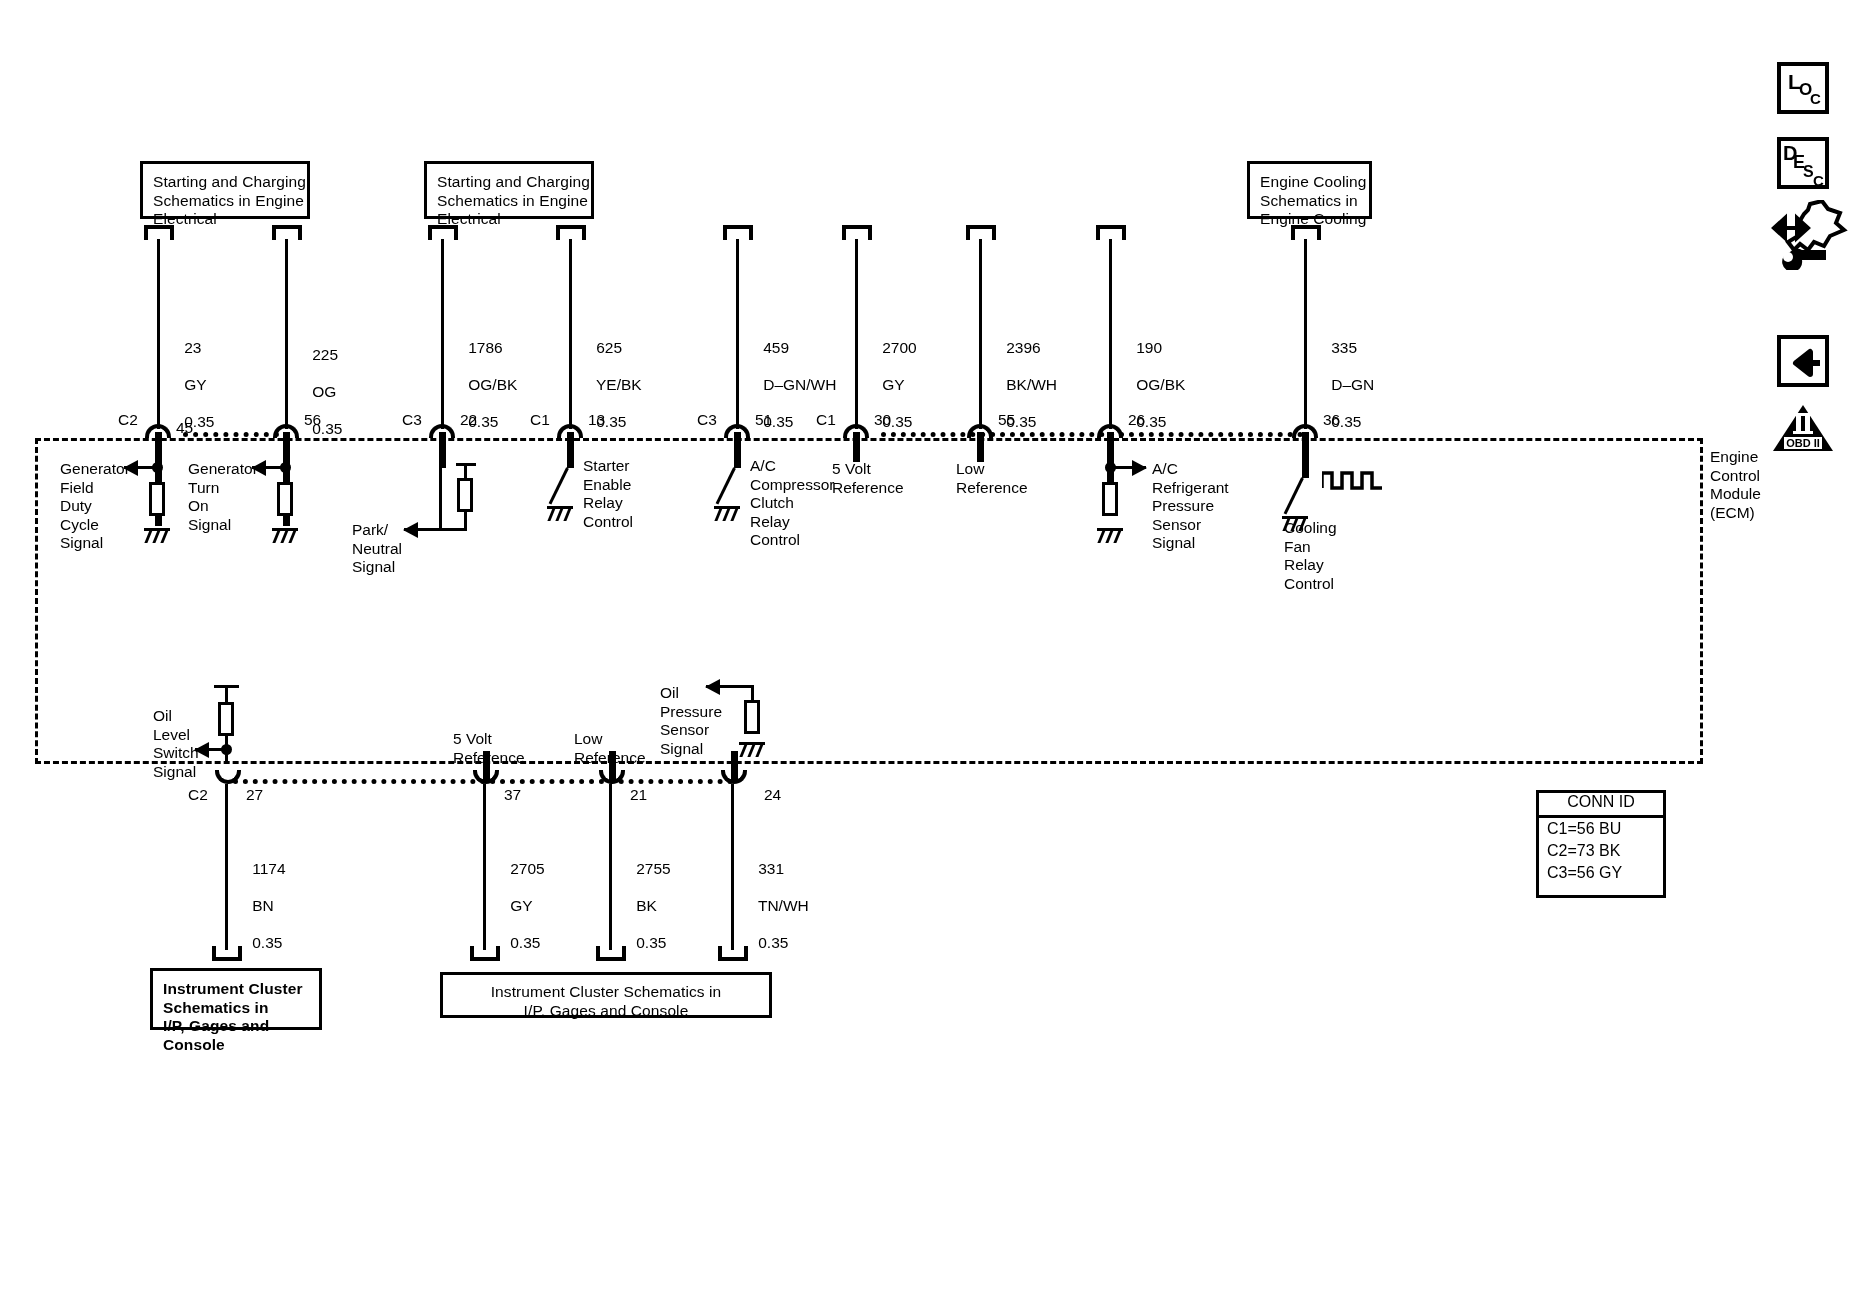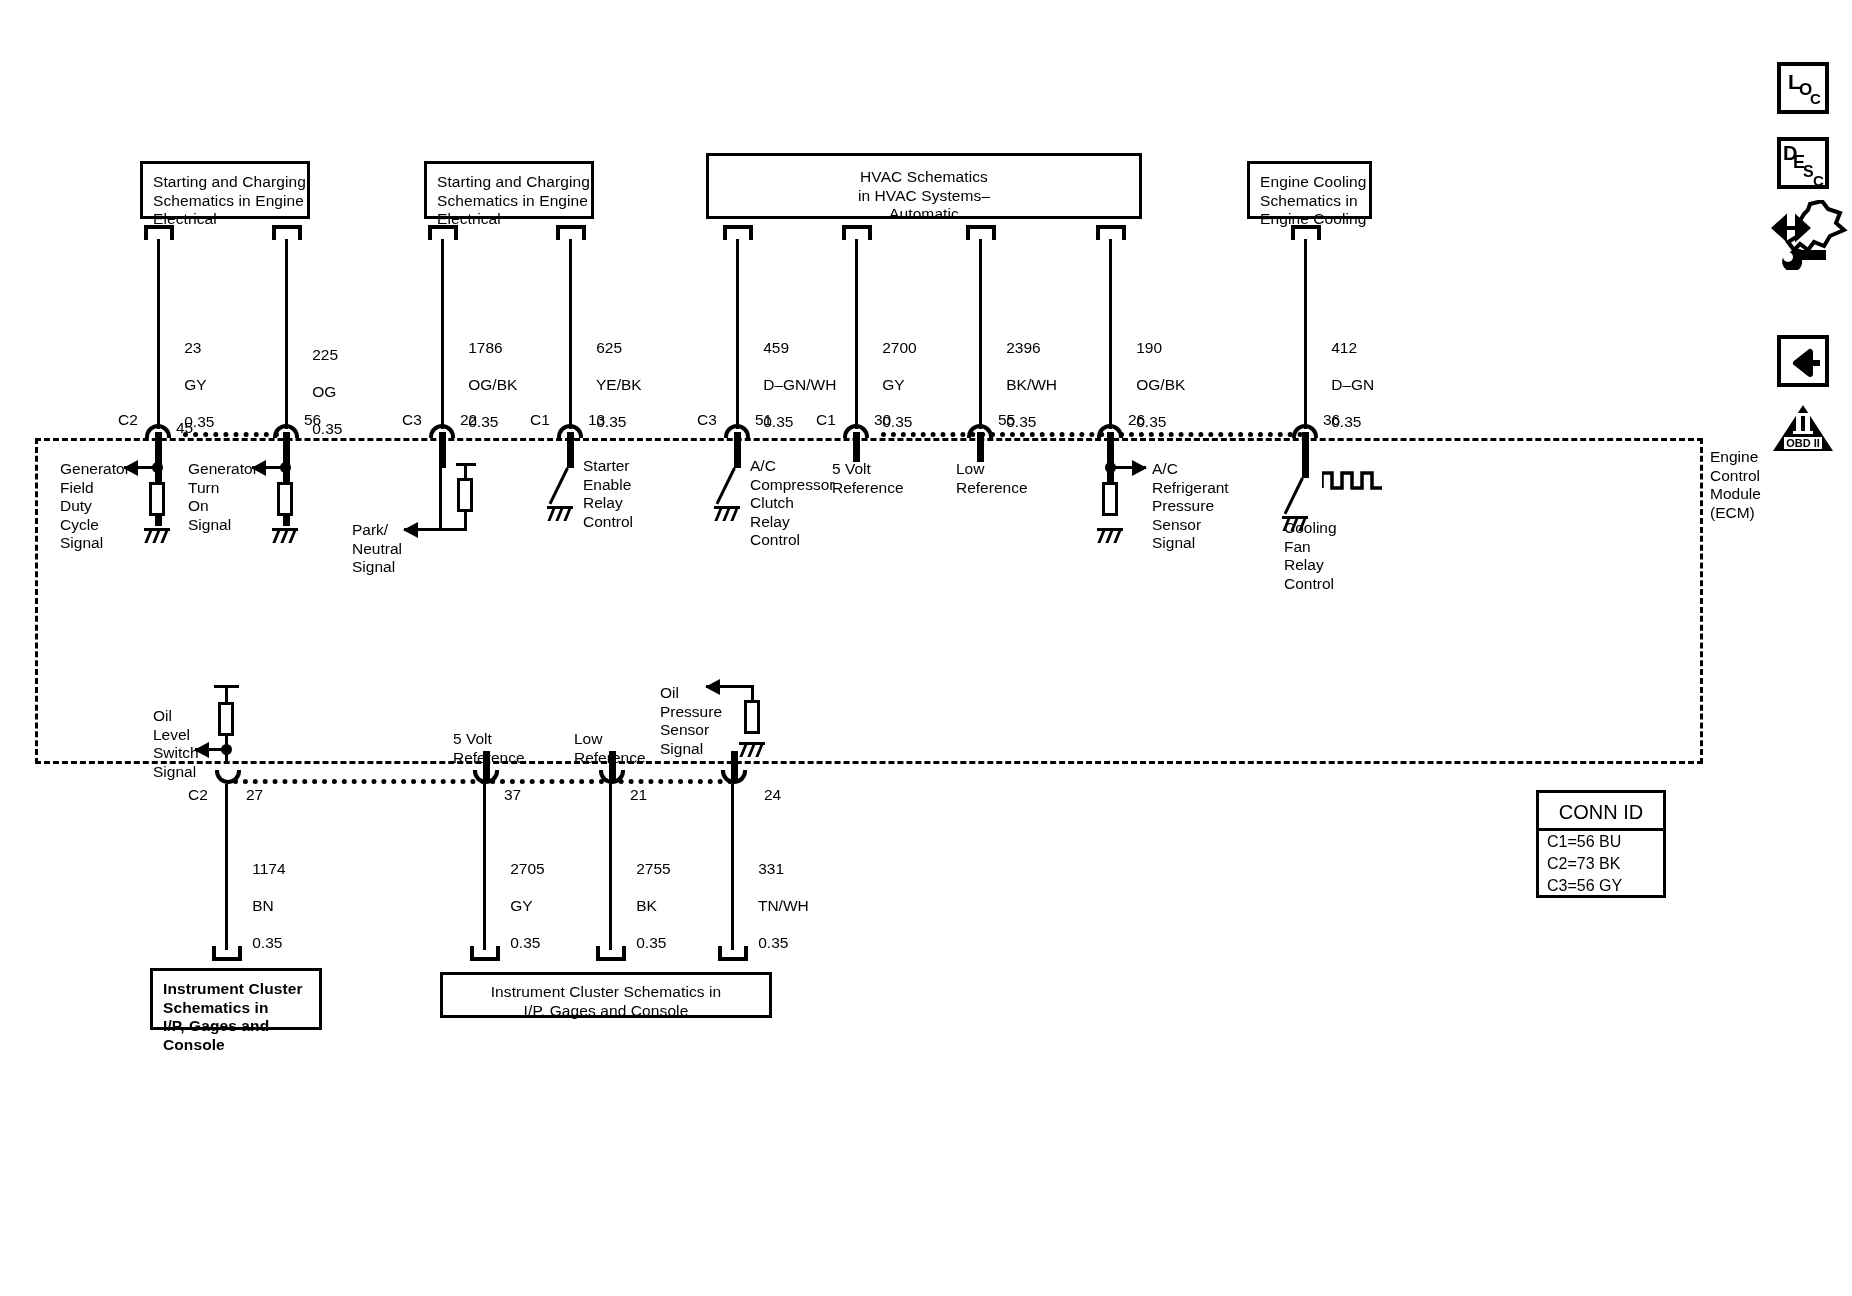--- a/index.html
+++ b/index.html
@@ -62,21 +62,21 @@
   .dot{position:absolute;width:11px;height:11px;border-radius:50%;background:#000;}
 
   .itext{position:absolute;font-size:15.5px;line-height:18.5px;color:#000;white-space:pre;}
 
   
   .sw{position:absolute;width:3px;height:40px;background:#000;transform-origin:top center;
       transform:rotate(26deg);}
 
   
   .connidbox{position:absolute;border:3px solid #000;background:#fff;box-sizing:border-box;}
-  .connidbox .hdr{font-size:20px;text-align:center;padding:8px 0 4px 0;border-bottom:3px solid #000;}
+  .connidbox .hdr{font-size:16px;text-align:center;padding:0 0 4px 0;border-bottom:3px solid #000;}
   .connidbox .rowi{font-size:16px;padding:2px 0 2px 8px;white-space:pre;}
 
   
   .tbbox{position:absolute;border:4px solid #000;background:#fff;box-sizing:border-box;}
   .tbch{position:absolute;font-size:22px;font-weight:bold;color:#000;font-family:"Liberation Sans",sans-serif;}
 
   .pulse{position:absolute;}
 </style>
 </head>
 <body>
@@ -85,25 +85,20 @@
 
   <div class="refbox" style="left:140px;top:161px;width:170px;height:58px;">
     <span style="white-space:pre-line;">Starting and Charging
 Schematics in Engine
 Electrical</span>
   </div>
   <div class="refbox" style="left:424px;top:161px;width:170px;height:58px;">
     <span style="white-space:pre-line;">Starting and Charging
 Schematics in Engine
 Electrical</span>
-  </div>
-  <div class="refbox center" style="left:706px;top:153px;width:436px;height:66px;padding-top:12px;">
-    <span style="white-space:pre-line;">HVAC Schematics
-in HVAC Systems–
-Automatic</span>
   </div>
   <div class="refbox" style="left:1247px;top:161px;width:125px;height:58px;">
     <span style="white-space:pre-line;">Engine Cooling
 Schematics in
 Engine Cooling</span>
   </div>
 
   <div class="staple" style="left:144px;top:225px;">
       <i class="t"></i>
       <i class="l"></i>
@@ -194,21 +189,21 @@
     <span>2396</span><br>
     <span>BK/WH</span><br>
     <span>0.35</span>
   </div>
   <div class="wlabel" style="left:1119px;top:320px;">
     <span>190</span><br>
     <span>OG/BK</span><br>
     <span>0.35</span>
   </div>
   <div class="wlabel" style="left:1314px;top:320px;">
-    <span>412</span><br>
+    <span>335</span><br>
     <span>D–GN</span><br>
     <span>0.35</span>
   </div>
 
   <div class="ecmline" style="left:35px;top:438px;width:1668px;"></div>
   <div class="ecmvert" style="left:35px;top:438px;height:326px;"></div>
   <div class="ecmvert" style="left:1700px;top:438px;height:326px;"></div>
   <div class="ecmline" style="left:35px;top:761px;width:1668px;"></div>
 
   <div class="itext" style="left:1710px;top:448px;white-space:pre-line;">Engine

